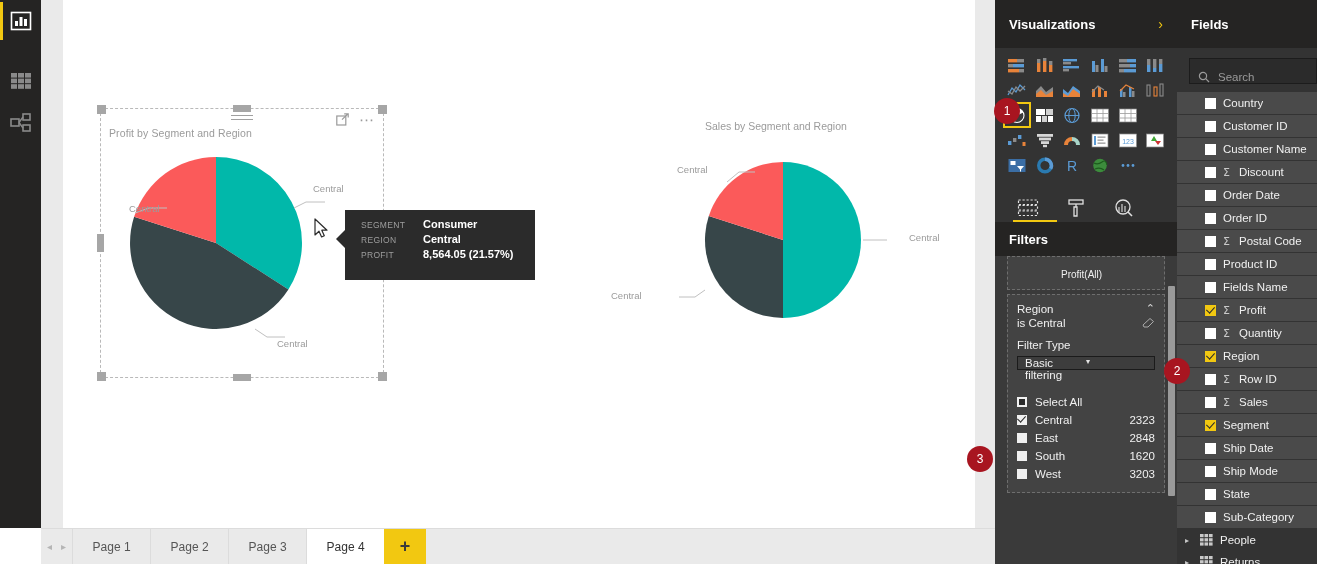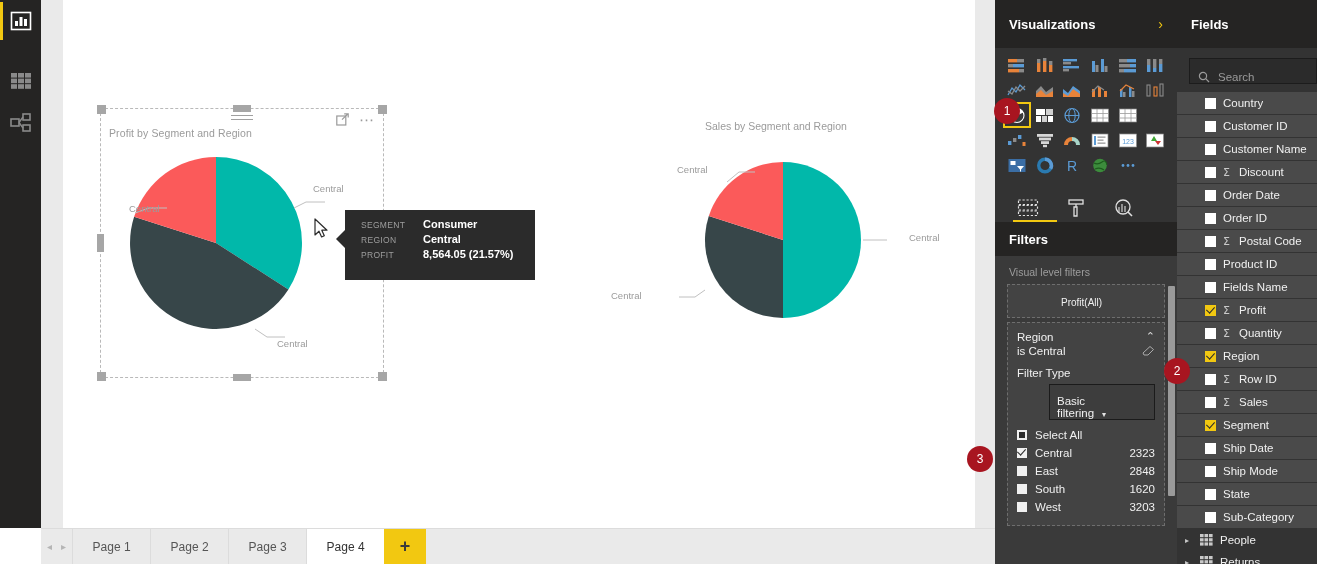--- a/index.html
+++ b/index.html
@@ -198,27 +198,27 @@
     background: #434343; padding: 7px 9px 9px 9px;
   }
   .flt-hdr { display: flex; align-items: center; }
   .flt-hdr-name { font-size: 11.5px; color: #f0f0f0; flex: 1; }
   .flt-caret { color: #d8d8d8; font-size: 11px; }
   .flt-cond { display: flex; align-items: flex-end; margin-top: 2px; }
   .flt-cond-txt { font-size: 11.5px; color: #f0f0f0; flex: 1; }
   .eraser-ic { width: 13px; height: 11px; display: block; opacity: .75; }
   .flt-type { font-size: 11.5px; color: #f0f0f0; margin-top: 10px; }
   .flt-select {
-    margin-top: 5px; height: 36px; background: #3d3d3d;
+    margin-top: 5px; height: 14px; background: #3d3d3d;
     border: 1px solid #1b1b1b;
-    display: flex; align-items: flex-end; padding: 0 7px; margin-left: 32px;
+    display: flex; align-items: flex-start; padding: 0 7px;
   }
   .flt-select span { flex: 1; font-size: 11.5px; color: #f0f0f0; }
   .flt-select .arw { font-size: 8px; color: #e4e4e4; }
-  .flt-list { margin-top: 6px; }
+  .flt-list { margin-top: 23px; }
   .flt-item {
     display: flex; align-items: center; height: 18px; gap: 8px;
   }
   .cbx {
     width: 10px; height: 10px; background: #f0f0f0; flex: 0 0 auto;
     position: relative;
   }
   .cbx.partial::after {
     content: ""; position: absolute; left: 2px; top: 2px;
     width: 6px; height: 6px; background: #2b2b2b;
@@ -694,21 +694,20 @@
     <div class="viz-divider">
         <div class="ul"></div>
       </div>
     <div class="viz-placeholder"></div>
   </div>
 
   <div class="filters-pane">
     <div class="filters-title-bar">
       <span class="filters-title">Filters</span>
     </div>
-    <div class="flt-sub">Visual level filters</div>
 
     <div class="flt-card">
       <span class="flt-card-name">Profit(All)</span>
     </div>
 
     <div class="flt-card2">
       <div class="flt-hdr">
         <span class="flt-hdr-name">Region</span>
         <span class="flt-caret">⌃</span>
       </div>

